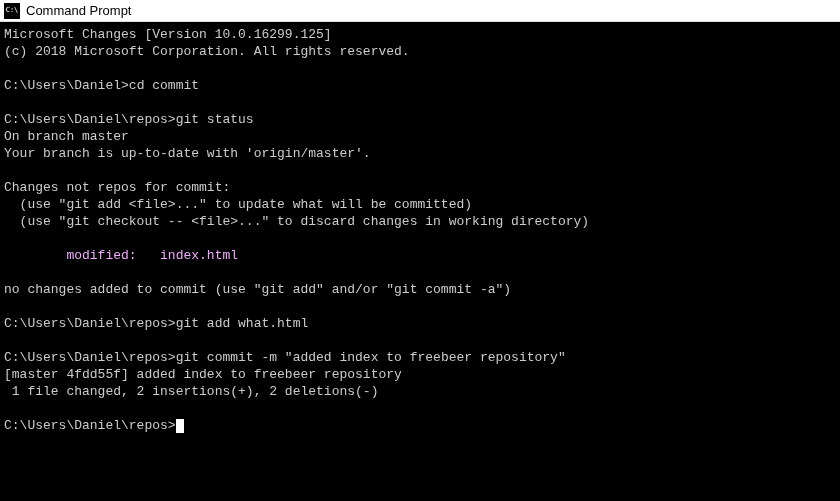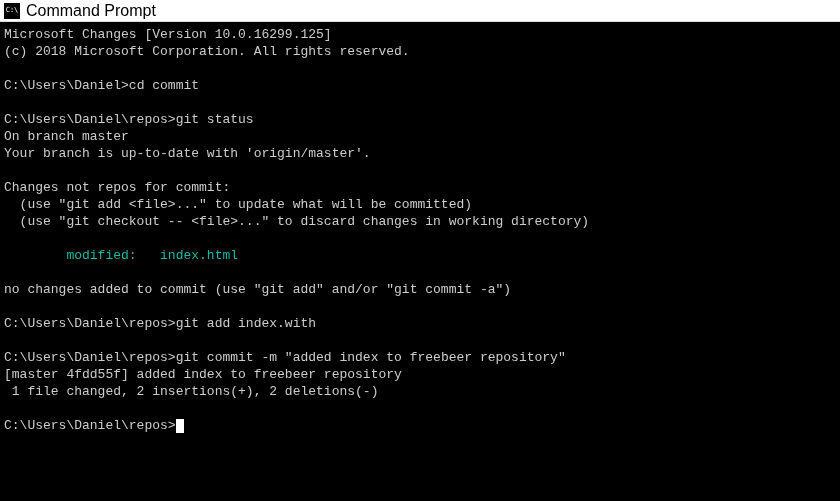--- a/index.html
+++ b/index.html
@@ -18,21 +18,21 @@
       flex-direction: column;
     }
     .titlebar {
       height: 22px;
       background: #fff;
       border-bottom: 1px solid #ddd;
       display: flex;
       align-items: center;
       padding: 0 4px;
       font-family: 'Segoe UI', Tahoma, sans-serif;
-      font-size: 16px;
+      font-size: 13px;
       color: #000;
     }
     .titlebar-icon {
       width: 16px;
       height: 16px;
       margin-right: 6px;
       background: #000;
       position: relative;
       display: inline-flex;
       align-items: center;
@@ -48,21 +48,21 @@
     .term {
       flex: 1;
       background: #000;
       color: #ccc;
       font-size: 13px;
       line-height: 17px;
       padding: 4px 4px;
       white-space: pre;
       overflow: hidden;
     }
-    .red { color: #14b8a6; }
+    .red { color: #f0abfc; }
     .cursor {
       display: inline-block;
       width: 8px;
       height: 14px;
       background: #fff;
       vertical-align: text-bottom;
       margin-left: 0;
     }
   </style>
 </head>
@@ -83,20 +83,20 @@
 <span>Your branch is up-to-date with 'origin/master'.</span>
 <span></span>
 <span>Changes not repos for commit:</span>
 <span>  (use "git add &lt;file&gt;..." to update what will be committed)</span>
 <span>  (use "git checkout -- &lt;file&gt;..." to discard changes in working directory)</span>
 <span></span>
 <span class="red">        modified:   index.html</span>
 <span></span>
 <span>no changes added to commit (use "git add" and/or "git commit -a")</span>
 <span></span>
-<span>C:\Users\Daniel\repos&gt;</span><span>git add index.with</span>
+<span>C:\Users\Daniel\repos&gt;</span><span>git add what.html</span>
 <span></span>
 <span>C:\Users\Daniel\repos&gt;</span><span>git commit -m "added index to freebeer repository"</span>
 <span>[master 4fdd55f] added index to freebeer repository</span>
 <span> 1 file changed, 2 insertions(+), 2 deletions(-)</span>
 <span></span>
 <span>C:\Users\Daniel\repos&gt;</span><span class="cursor"></span></div>
 </div>
 
 </body></html>

